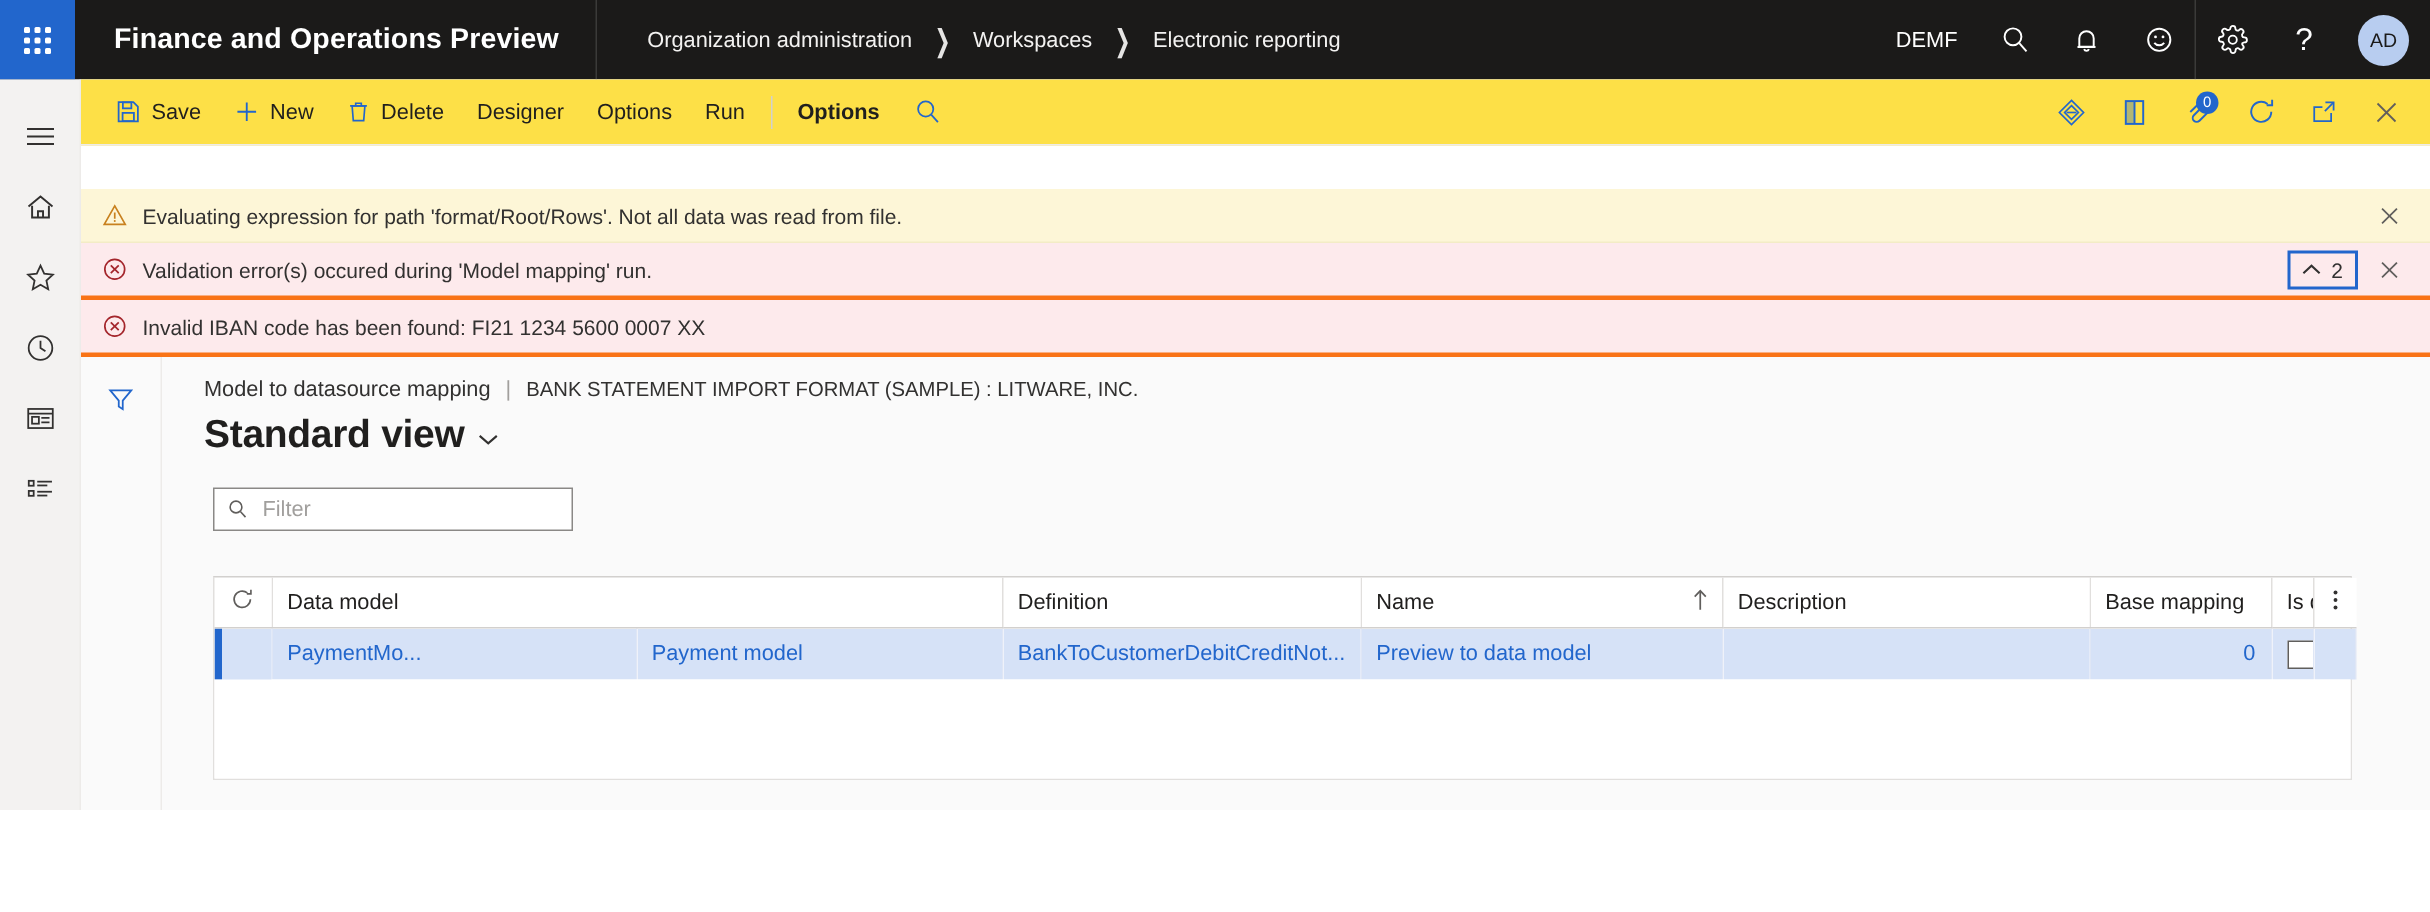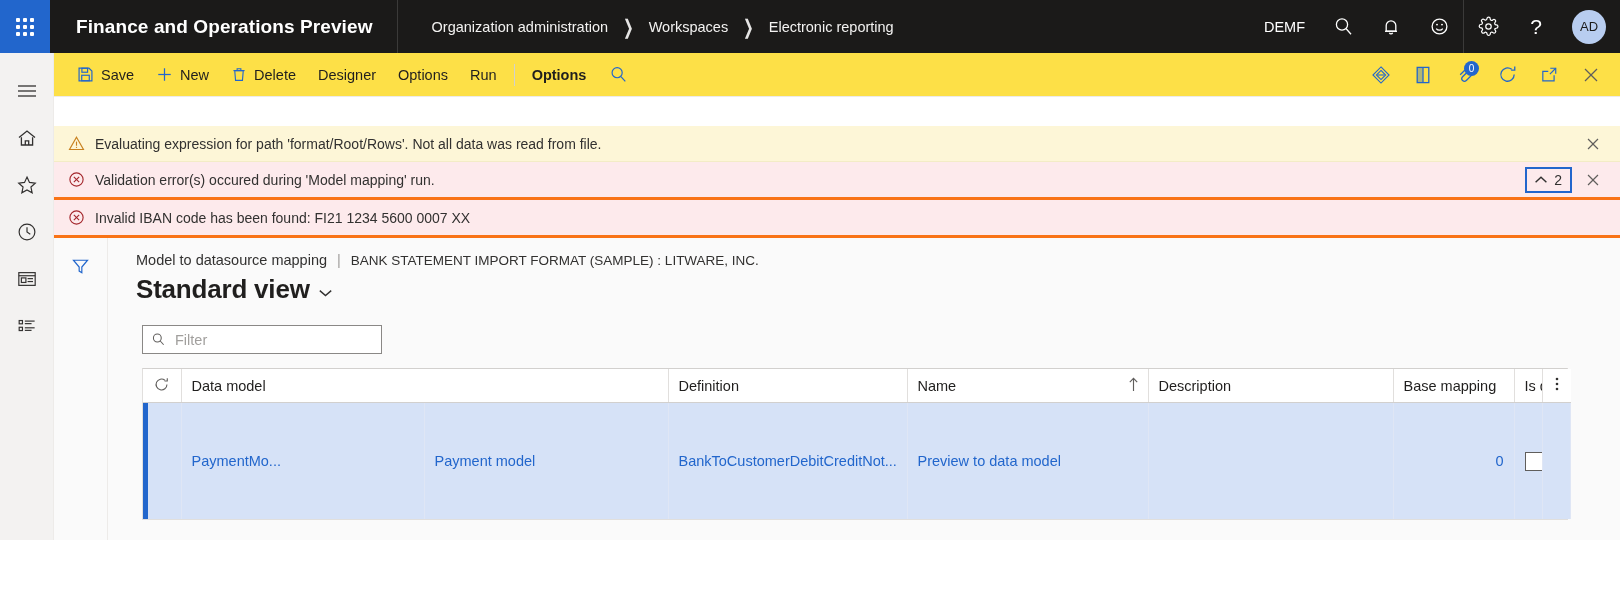--- a/index.html
+++ b/index.html
@@ -360,29 +360,29 @@
     font-family: "Liberation Sans", sans-serif;
     font-size: 14.5px;
     color: #201f1e;
     width: 100%;
     background: transparent;
   }
   .filterbox input::placeholder { color: #a19f9d; }
 
   
   .gridwrap {
-    margin-top: 14px;
+    margin-top: 30px;
     margin-left: 6px;
     background: #ffffff;
     border: 1px solid #e1dfdd;
     border-top: 1px solid #d2d0ce;
     flex: 1 1 auto;
     min-height: 0;
     display: flex;
-    flex-direction: row;
+    flex-direction: column;
     margin-bottom: 20px;
   }
   table.grid {
     border-collapse: collapse;
     table-layout: fixed;
     width: 100%;
   }
   table.grid th {
     font-weight: normal;
     font-size: 14.5px;

